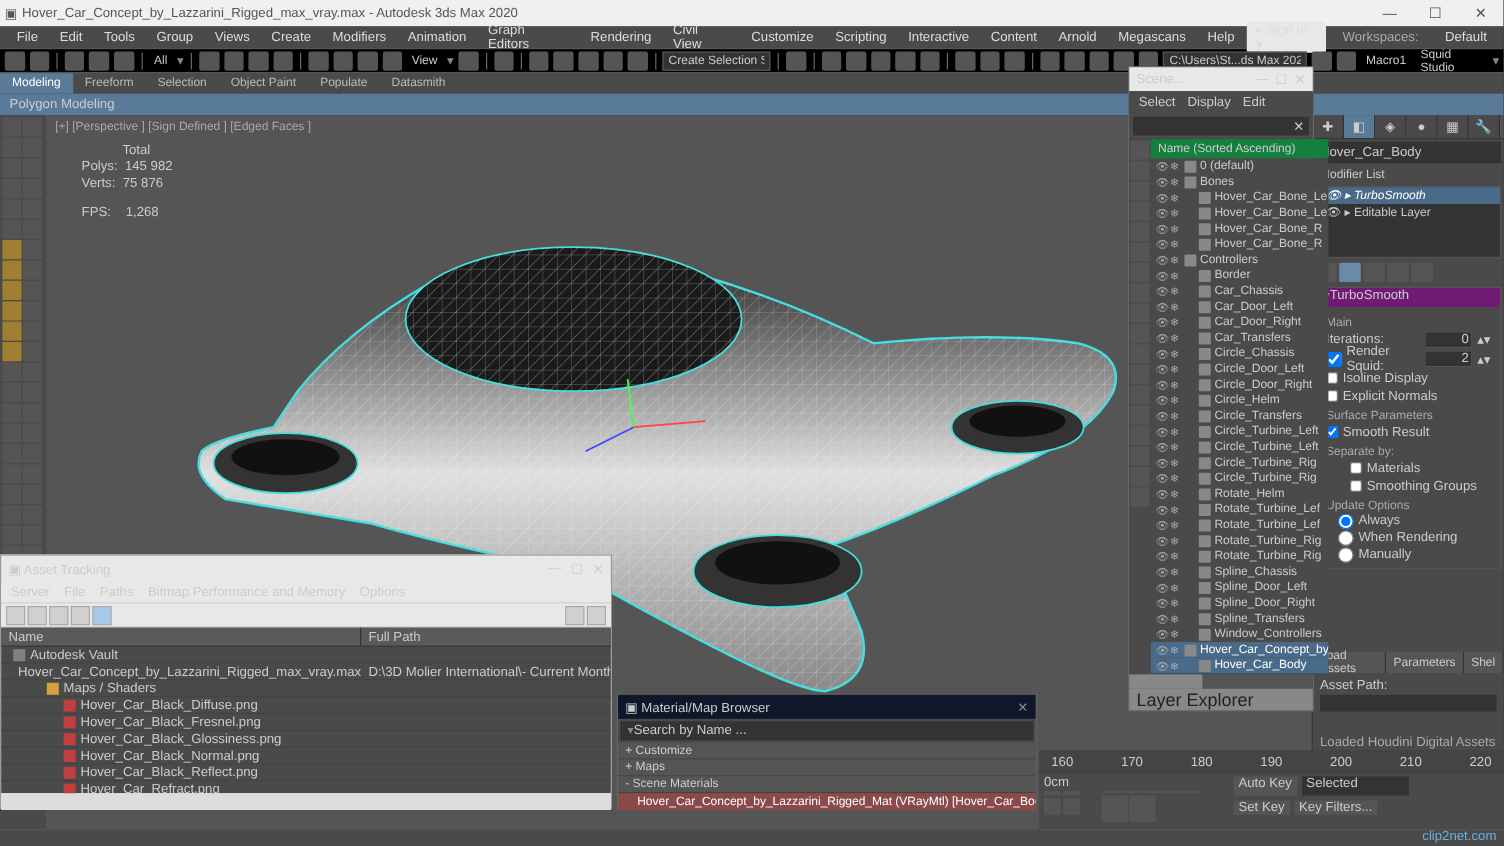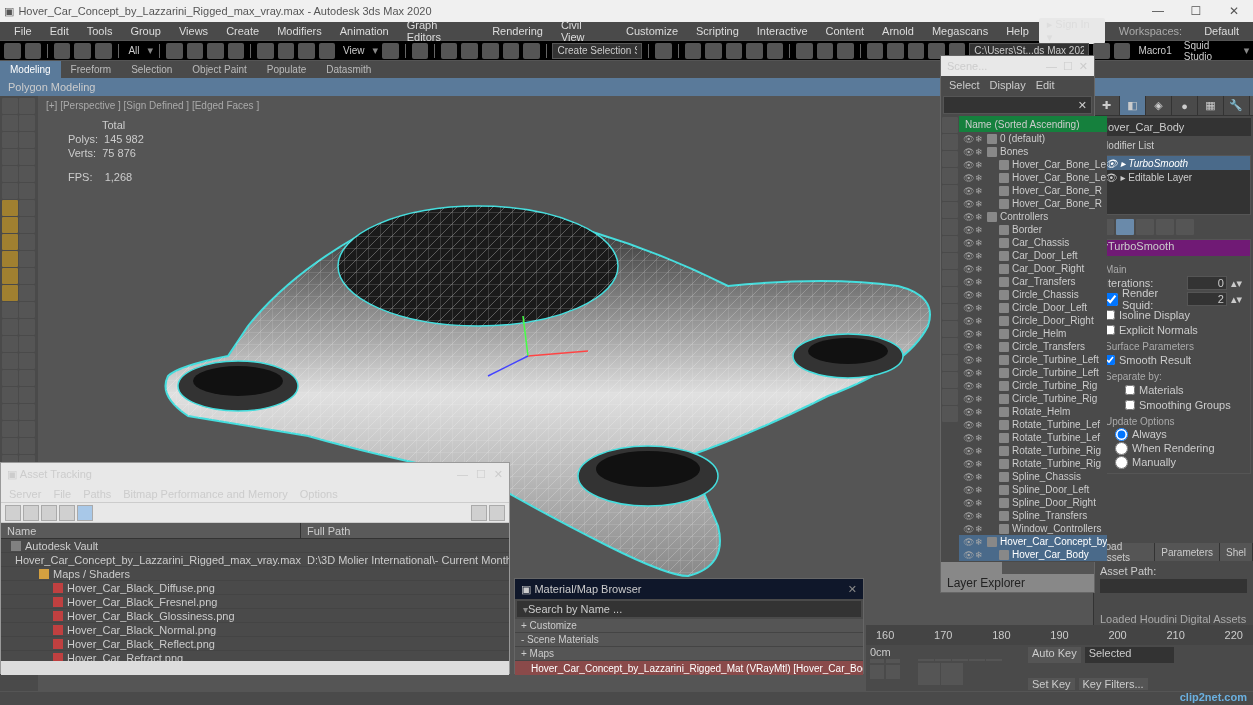--- a/index.html
+++ b/index.html
@@ -38,21 +38,21 @@
 .scene-title .wc{display:flex;gap:6px;color:#888}
 .scene-menu{height:18px;display:flex;align-items:center;gap:10px;padding:0 8px;color:#ccc;font-size:10px;background:#4a4a4a}
 .scene-search{height:18px;background:#333;margin:2px;border:1px solid #555;display:flex;align-items:center;justify-content:flex-end;padding:0 4px}
 .scene-header{height:16px;background:#15803d;padding:0 6px;font-size:10px;color:#ccc;display:flex;align-items:center}
 .scene-list{height:430px;overflow:hidden;background:#4a4a4a}
 .scene-item{height:13px;display:flex;align-items:center;padding-left:4px;font-size:10px;color:#ccc;white-space:nowrap;overflow:hidden}
 .scene-item .indent{display:inline-block}
 .scene-item .ico{display:inline-block;width:10px;height:10px;background:#888;margin-right:3px;border-radius:1px}
 .scene-item.sel{background:#4a6a8a;color:#fff}
 .scene-item .eye{width:10px;height:10px;margin-right:2px;color:#aaa;font-size:9px}
-.scene-footer{height:18px;background:#888;color:#222;padding:0 6px;display:flex;align-items:center;font-size:12px}
+.scene-footer{height:18px;background:#888;color:#222;padding:0 6px;display:flex;align-items:center;font-size:15px}
 .scene-scroll{height:12px;background:#555;display:flex}
 .scene-scroll .thumb{background:#888;height:100%;width:40%}
 .cmd-panel{background:#4a4a4a;height:100%;display:flex;flex-direction:column}
 .cmd-tabs{height:20px;display:flex;background:#555;border-bottom:1px solid #333}
 .cmd-tabs .ct{width:26px;display:flex;align-items:center;justify-content:center;background:#4a4a4a;border-right:1px solid #333}
 .cmd-tabs .ct.active{background:#5a7a9a}
 .cmd-name{height:18px;background:#333;margin:2px;padding:0 4px;display:flex;align-items:center;font-size:10px;color:#ccc}
 .cmd-label{padding:2px 6px;font-size:10px;color:#ccc}
 .mod-list{margin:2px;background:#333;border:1px solid #555}
 .mod-item{height:14px;padding:0 8px;font-size:10px;color:#ccc;display:flex;align-items:center}
@@ -96,21 +96,21 @@
 .asset-row .aico.vault{background:#808080}
 .asset-row .indent{display:inline-block}
 .asset-scroll{height:14px;background:#ddd;display:flex}
 .mat-panel{position:absolute;bottom:31px;left:514px;width:350px;height:96px;background:#4a4a4a;border:1px solid #666;z-index:6}
 .mat-title{height:20px;background:#0f172a;display:flex;align-items:center;justify-content:space-between;padding:0 6px;color:#333;font-size:10px}
 .mat-search{height:16px;background:#333;margin:2px;padding:0 6px;display:flex;align-items:center;color:#888;font-size:10px}
 .mat-sec{height:14px;background:#555;padding:0 6px;font-size:10px;color:#ccc;display:flex;align-items:center;border-bottom:1px solid #444}
 .mat-item{height:14px;background:#8a4a4a;padding:0 16px;font-size:10px;color:#fff;display:flex;align-items:center;overflow:hidden;white-space:nowrap}
 .timeline{position:absolute;bottom:14px;left:866px;right:0;height:46px;background:#4a4a4a;display:flex}
 .statusbar{position:absolute;bottom:0;left:0;right:0;height:14px;background:#4a4a4a;border-top:1px solid #555}
-.watermark{position:absolute;bottom:2px;right:6px;color:#6ab0e0;font-size:11px;z-index:20;font-weight:bold}
+.watermark{position:absolute;bottom:2px;right:6px;color:#6ab0e0;font-size:11px;z-index:20;font-weight:normal}
 .sc-sidebar{width:18px;background:#4a4a4a;display:flex;flex-direction:column;gap:1px;padding:1px}
 .sc-sidebar .sb{width:16px;height:16px;background:#555;border-radius:1px}
 </style>
 </head>
 <body>
 
 <div class="titlebar">
   <div class="title">
     <span>▣</span>
     <span>Hover_Car_Concept_by_Lazzarini_Rigged_max_vray.max - Autodesk 3ds Max 2020</span>
@@ -605,22 +605,22 @@
   <div class="asset-scroll"></div>
 </div>
 
 <div class="mat-panel">
   <div class="mat-title">
     <span>▣ <span>Material/Map Browser</span></span>
     <span style="color:#888">✕</span>
   </div>
   <div class="mat-search">▾ <span>Search by Name ...</span></div>
   <div class="mat-sec">+ Customize</div>
+  <div class="mat-sec">+ Maps</div>
   <div class="mat-sec">- Scene Materials</div>
-  <div class="mat-sec">+ Maps</div>
   <div class="mat-item">Hover_Car_Concept_by_Lazzarini_Rigged_Mat (VRayMtl) [Hover_Car_Body,H...</div>
 </div>
 
 <div class="timeline">
   <div style="width:50px;padding:4px;display:flex;flex-direction:column;gap:2px">
     <div style="display:flex;gap:2px">
         <div class="tb-btn" style="width:14px;height:14px;background:#555"></div>
         <div class="tb-btn" style="width:14px;height:14px;background:#555"></div>
       </div>
     <div style="display:flex;gap:2px">
@@ -639,21 +639,21 @@
     <div style="display:flex;gap:1px">
       <div style="width:22px;height:22px;background:#555"></div>
       <div style="width:22px;height:22px;background:#555"></div>
     </div>
   </div>
   <div style="width:150px;padding:2px;font-size:10px">
     <div style="display:flex;gap:4px;height:16px;">
       <span style="background:#555;padding:0 4px">Auto Key</span>
       <span style="background:#333;padding:0 4px;flex:1">Selected</span>
     </div>
-    <div style="display:flex;gap:4px;height:16px;align-items:center;margin-top:13px">
+    <div style="display:flex;gap:4px;height:16px;align-items:center;margin-top:2px">
       <span style="background:#555;padding:0 4px">Set Key</span>
       <span style="background:#555;padding:0 4px">Key Filters...</span>
     </div>
   </div>
 </div>
 
 <div style="position:absolute;bottom:60px;left:866px;right:0;height:20px;background:#444">
   <div style="display:flex;justify-content:space-between;padding:4px 10px 0;font-size:9px;color:#aaa" id="timeticks">
       <span>160</span>
       <span>170</span>

